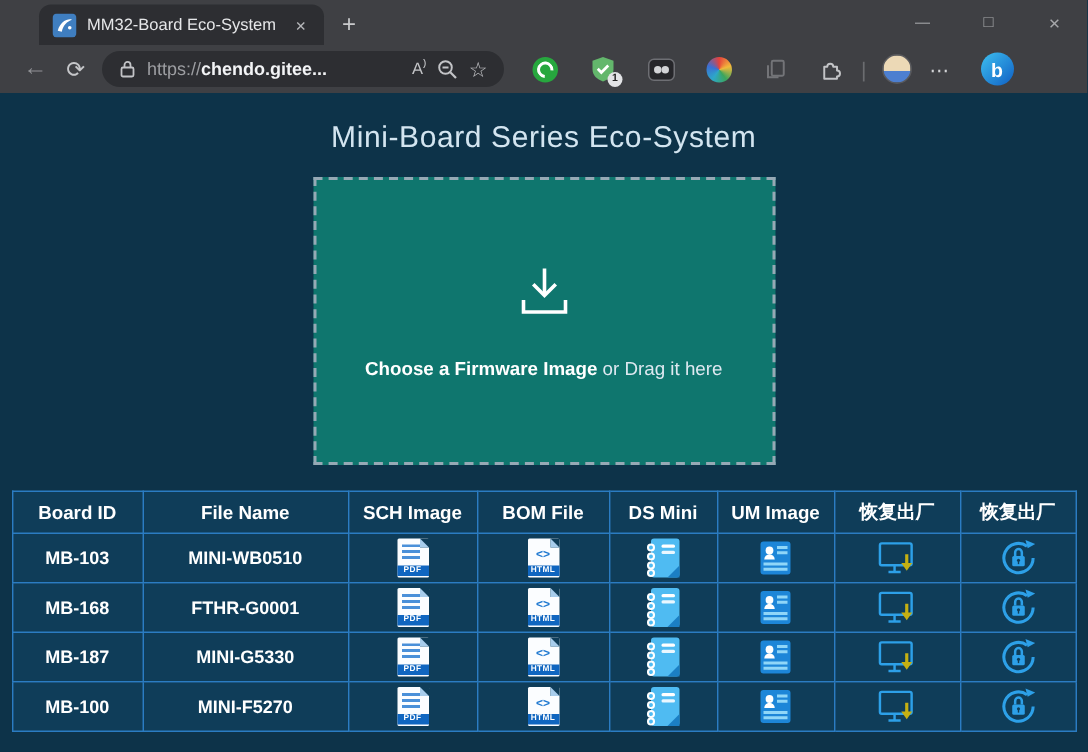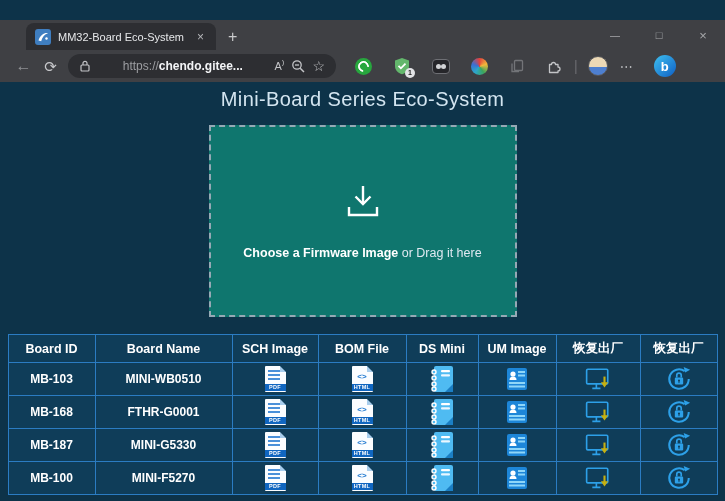--- a/index.html
+++ b/index.html
@@ -1,38 +1,38 @@
 <!DOCTYPE html>
 <html><head>
 <meta charset="utf-8">
 <style>
   * { box-sizing: border-box; margin: 0; padding: 0; }
   html,body { width:725px; height:501px; overflow:hidden; }
   body { font-family:"Liberation Sans", sans-serif; background:#0d3349; }
   .browser { width:725px; height:501px; display:flex; flex-direction:column; }
 
   
-  .tabstrip { height:30px; background:#3f4044; display:flex; align-items:flex-end; position:relative; flex:0 0 30px;margin-top:20px; }
+  .tabstrip { height:30px; background:#3f4044; display:flex; align-items:flex-end; position:relative; flex:0 0 30px; }
   .tab { height:27px; width:190px; margin-left:26px; background:#2d2e32; border-radius:8px 8px 0 0;
          display:flex; align-items:center; padding:0 9px; gap:7px; }
   .favicon { width:16px; height:16px; flex:0 0 16px; }
   .tab-title { flex:1; font-size:11px; color:#e6e7e9; white-space:nowrap; overflow:hidden; }
   .tab-close { color:#b5b6b9; font-size:12px; padding:0 3px; }
   .new-tab { color:#c9cacc; font-size:16px; margin:0 0 5px 12px; line-height:1; }
   .win-controls { position:absolute; right:0; top:0; height:30px; display:flex; align-items:center; }
   .win-controls span { width:44px; text-align:center; color:#a7a8ab; font-size:10px; }
   .win-controls .wc-max { font-size:11px; }
   .win-controls .wc-close { font-size:13px; }
 
   
   .toolbar { height:32px; background:#3f4044; display:flex; align-items:center; padding:0 10px; flex:0 0 32px; }
   .nav-btn { color:#c6c7ca; font-size:15px; width:27px; text-align:center; line-height:1; }
   .nav-btn.back { color:#8f9094; font-size:16px; }
   .addressbar { width:268px; height:24px; background:#2d2e32; border-radius:13px; margin:0 6px 0 4px;
-                display:flex; align-items:center; padding:0 11px; gap:7px;text-align:center; }
+                display:flex; align-items:center; padding:0 11px; gap:7px; }
   .addressbar .url { flex:1; font-size:12px; white-space:nowrap; overflow:hidden; }
   .url .scheme { color:#9d9ea2; }
   .url .host { color:#f3f4f6; font-weight:700; }
   .ab-icon { color:#c3c4c7; font-size:11px; line-height:1; }
   .ab-star { font-size:14px; }
   .ext-group { display:flex; align-items:center; gap:21px; margin-left:13px; }
   .ext-green { width:17px; height:17px; border-radius:50%; background:#27a73e; position:relative; }
   .ext-green::after { content:""; position:absolute; inset:3px; border:2px solid #fff; border-radius:50%;
                       border-bottom-color:transparent; transform:rotate(-40deg); }
   .ext-shield { position:relative; width:18px; height:18px; }
@@ -47,21 +47,21 @@
   .tb-dim { opacity:.75; }
   .tb-divider { color:#6b6c70; font-size:14px; margin:0 10px 0 12px; }
   .avatar { width:20px; height:20px; border-radius:50%;
             background:linear-gradient(to bottom,#ecd9b6 58%,#4d7fd0 58%); border:1px solid #58595d; }
   .more-btn { color:#d3d4d7; font-size:13px; letter-spacing:1px; margin:0 12px; }
   .bing-btn { width:22px; height:22px; border-radius:50%; background:linear-gradient(135deg,#3ec0f0,#0f5fc4);
               color:#fff; font-weight:700; font-size:13px; display:grid; place-items:center; margin-left:8px; }
 
   
   .page { flex:1; background:#0d3349; overflow:hidden; }
-  .page-title { margin-top:6px; text-align:center; font-size:20px; font-weight:400;
+  .page-title { margin-top:19px; text-align:center; font-size:20px; font-weight:400;
                 color:#d3e5f0; letter-spacing:.4px; }
   .dropzone { width:308px; height:192px; margin:14px auto 0; background:#0f766e;
               border:2px dashed #96a9b5; display:flex; flex-direction:column; align-items:center;
               justify-content:center; gap:24px; }
   .cta { font-size:12.5px; color:#dfe9f1; }
   .cta strong { color:#fff; font-weight:700; }
 
   
   table { width:709px; margin:17px auto 0; border-collapse:collapse; table-layout:fixed; }
   th,td { border:1px solid #2b7cc2; text-align:center; color:#fff; background:#0f3d59; overflow:hidden; }
@@ -227,21 +227,21 @@
           <col style="width:86px">
           <col style="width:88px">
         <col style="width:72px">
           <col style="width:78px">
           <col style="width:84px">
           <col style="width:77px">
       </colgroup>
       <thead>
         <tr>
           <th>Board ID</th>
-          <th>Board Name</th>
+          <th>File Name</th>
           <th>SCH Image</th>
           <th>BOM File</th>
           <th>DS Mini</th>
           <th>UM Image</th>
           <th>恢复出厂</th>
           <th>恢复出厂</th>
         </tr>
       </thead>
       <tbody>
         <tr>

